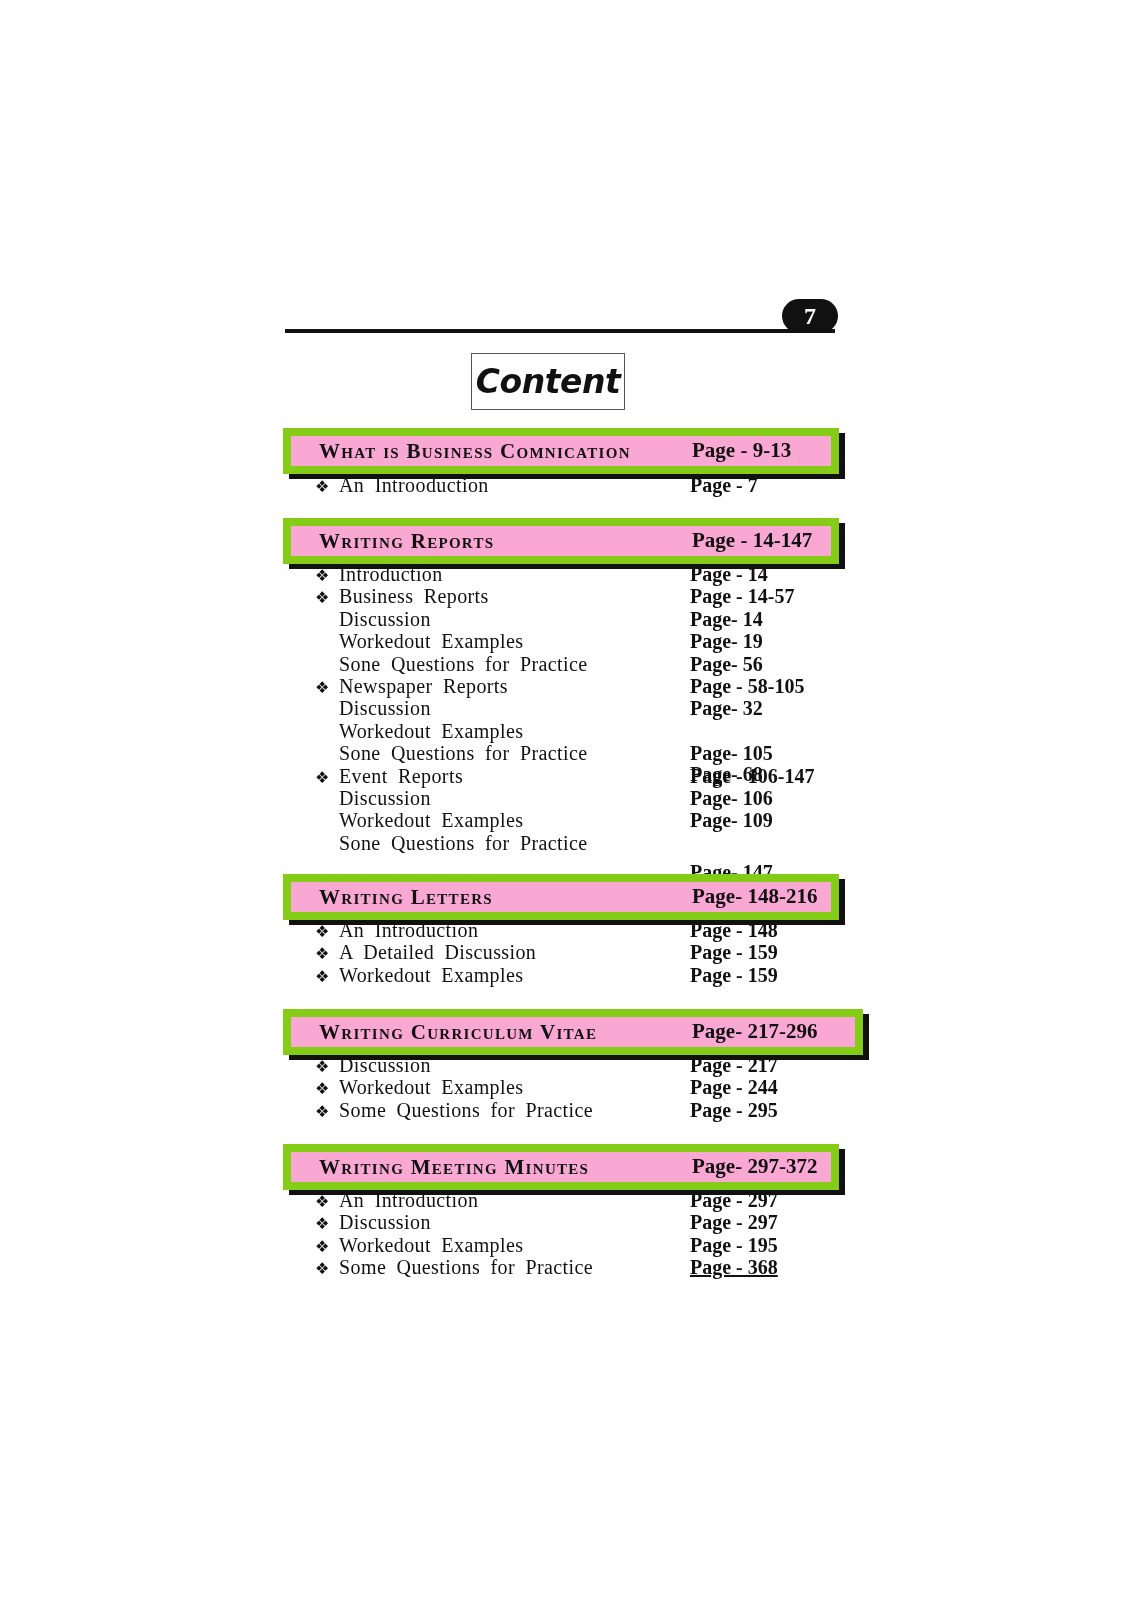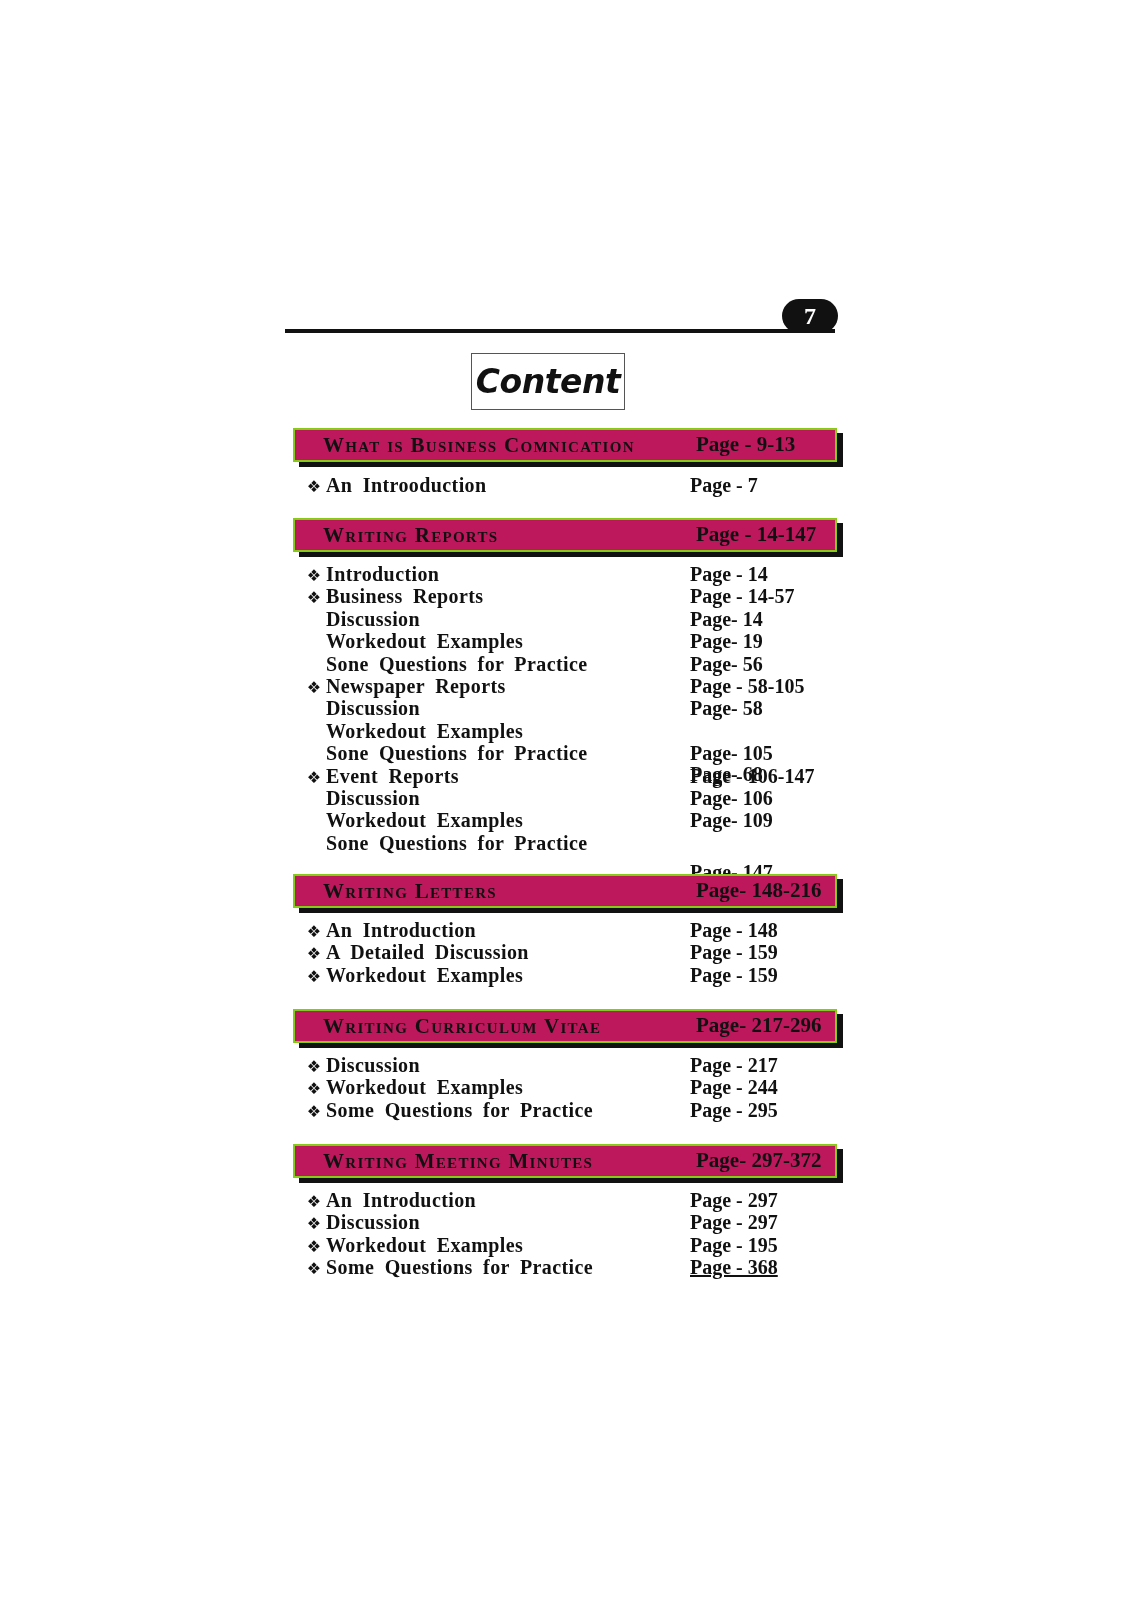--- a/index.html
+++ b/index.html
@@ -6,26 +6,26 @@
   body { width:1130px; height:1600px; position:relative; overflow:hidden;
          font-family:"Liberation Serif","DejaVu Serif",serif; color:#111; }
   .pagenum-rule { position:absolute; left:285px; top:329px; width:550px; height:4px; background:#111; }
   .pagenum { position:absolute; left:782px; top:299px; width:56px; height:34px; background:#111;
              border-radius:18px; color:#fff; font-weight:bold; font-size:24px;
              display:flex; align-items:center; justify-content:center; }
   .title-box { position:absolute; left:471px; top:353px; width:152px; height:55px;
                border:1px solid #555; display:flex; align-items:center; justify-content:center; }
   .title-text { font-family:"DejaVu Sans",sans-serif; font-weight:bold; font-style:italic;
                 font-size:33px; letter-spacing:-0.5px; }
-  .section-head { position:absolute; left:293px; width:540px; height:30px;
-                  border:2px solid #84cc16; box-shadow:6px 5px 0 #111; background:#be185d; }
+  .section-head { position:absolute; left:283px; width:540px; height:30px;
+                  border:8px solid #84cc16; box-shadow:6px 5px 0 #111; background:#f9a8d4; }
   .section-head .name { position:absolute; left:28px; top:3px; font-variant:small-caps;
                         font-size:21px; letter-spacing:1.3px; font-weight:bold; }
   .section-head .page { position:absolute; left:401px; top:2px; font-size:21px; font-weight:bold; }
-  .item { position:absolute; left:302px; height:22px; font-size:20px; font-weight:bold; white-space:nowrap;text-align:center; }
+  .item { position:absolute; left:315px; height:22px; font-size:20px; font-weight:normal; white-space:nowrap; }
   .item .bullet { display:inline-block; width:24px; font-family:"DejaVu Sans",sans-serif; font-size:16px; }
   .item .nob { display:inline-block; width:24px; }
   .item .label { word-spacing:5px; letter-spacing:0.4px; }
   .item-page { position:absolute; left:690px; font-size:20px; font-weight:bold; white-space:nowrap; }
 </style>
 </head>
 <body>
 
 <div class="pagenum">
   <span>7</span>
@@ -53,21 +53,21 @@
     <div class="item-page" style="top: 585.4px;">Page - 14-57</div>
     <div class="item" style="top: 607.8px;"><span class="nob"></span><span class="label">Discussion</span></div>
     <div class="item-page" style="top: 607.8px;">Page- 14</div>
     <div class="item" style="top: 630.2px;"><span class="nob"></span><span class="label">Workedout Examples</span></div>
     <div class="item-page" style="top: 630.2px;">Page- 19</div>
     <div class="item" style="top: 652.6px;"><span class="nob"></span><span class="label">Sone Questions for Practice</span></div>
     <div class="item-page" style="top: 652.6px;">Page- 56</div>
     <div class="item" style="top: 675px;"><span class="bullet">❖</span><span class="label">Newspaper Reports</span></div>
     <div class="item-page" style="top: 675px;">Page - 58-105</div>
     <div class="item" style="top: 697.4px;"><span class="nob"></span><span class="label">Discussion</span></div>
-    <div class="item-page" style="top: 697.4px;">Page- 58</div>
+    <div class="item-page" style="top: 697.4px;">Page- 32</div>
     <div class="item" style="top: 719.8px;"><span class="nob"></span><span class="label">Workedout Examples</span></div>
     <div class="item-page" style="top: 763px;">Page- 68</div>
     <div class="item" style="top: 742.2px;"><span class="nob"></span><span class="label">Sone Questions for Practice</span></div>
     <div class="item-page" style="top: 742.2px;">Page- 105</div>
     <div class="item" style="top: 764.6px;"><span class="bullet">❖</span><span class="label">Event Reports</span></div>
     <div class="item-page" style="top: 764.6px;">Page - 106-147</div>
     <div class="item" style="top: 787px;"><span class="nob"></span><span class="label">Discussion</span></div>
     <div class="item-page" style="top: 787px;">Page- 106</div>
     <div class="item" style="top: 809.4px;"><span class="nob"></span><span class="label">Workedout Examples</span></div>
     <div class="item-page" style="top: 809.4px;">Page- 109</div>
@@ -76,21 +76,21 @@
     <div class="section-head" style="top: 874px;">
       <span class="name">Writing Letters</span>
       <span class="page">Page- 148-216</span>
     </div>
     <div class="item" style="top: 919px;"><span class="bullet">❖</span><span class="label">An Introduction</span></div>
     <div class="item-page" style="top: 919px;">Page - 148</div>
     <div class="item" style="top: 941.4px;"><span class="bullet">❖</span><span class="label">A Detailed Discussion</span></div>
     <div class="item-page" style="top: 941.4px;">Page - 159</div>
     <div class="item" style="top: 963.8px;"><span class="bullet">❖</span><span class="label">Workedout Examples</span></div>
     <div class="item-page" style="top: 963.8px;">Page - 159</div>
-    <div class="section-head" style="top: 1009px;">
+    <div class="section-head" style="top: 1009px; padding-left: 24px;">
       <span class="name">Writing Curriculum Vitae</span>
       <span class="page">Page- 217-296</span>
     </div>
     <div class="item" style="top: 1054px;"><span class="bullet">❖</span><span class="label">Discussion</span></div>
     <div class="item-page" style="top: 1054px;">Page - 217</div>
     <div class="item" style="top: 1076.4px;"><span class="bullet">❖</span><span class="label">Workedout Examples</span></div>
     <div class="item-page" style="top: 1076.4px;">Page - 244</div>
     <div class="item" style="top: 1098.8px;"><span class="bullet">❖</span><span class="label">Some Questions for Practice</span></div>
     <div class="item-page" style="top: 1098.8px;">Page - 295</div>
     <div class="section-head" style="top: 1144px;">

